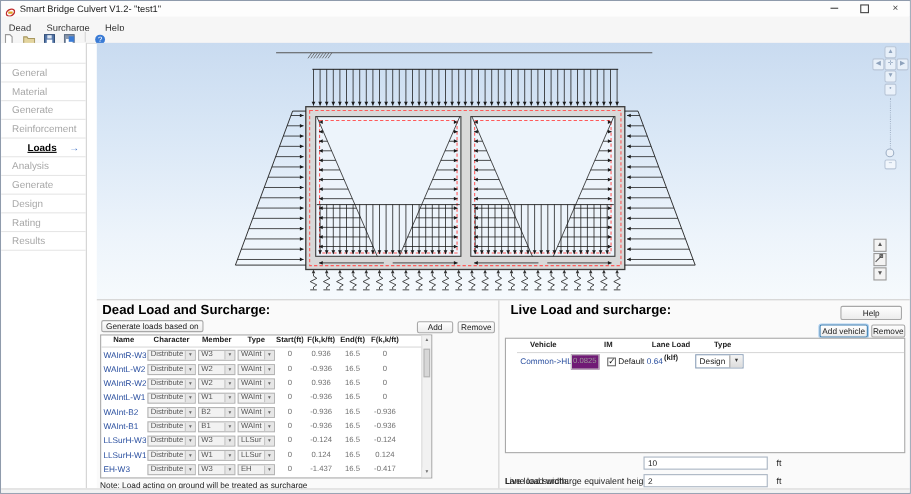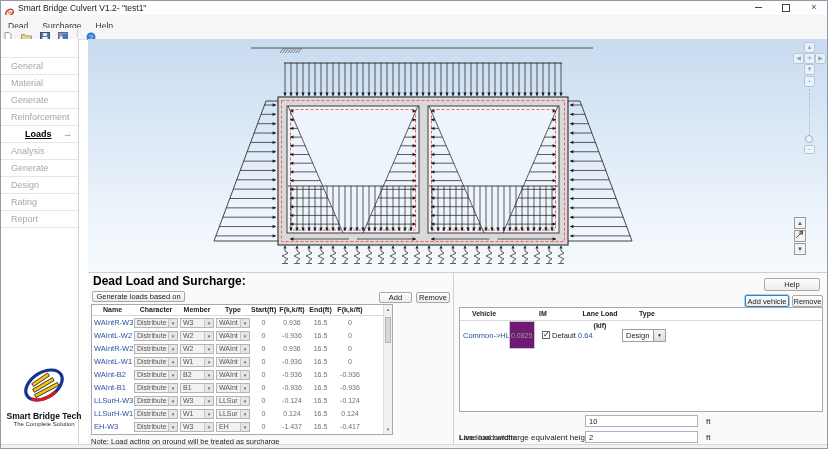--- a/index.html
+++ b/index.html
@@ -59,27 +59,27 @@
   .combo{height:10px;margin:0 1px;background:#f2f2f2;border:1px solid #b4b4b4;box-sizing:border-box;
          display:flex;align-items:center;justify-content:space-between;overflow:hidden;}
   .combo .cv{font-size:7px;color:#555;padding-left:2px;white-space:nowrap;}
   .combo .ca{width:8px;height:100%;background:#e6e6e6;border-left:1px solid #c6c6c6;color:#666;font-size:5px;line-height:9px;text-align:center;}
   .dl-scroll{position:absolute;right:0;top:0;width:9px;height:129px;background:#f1f1f1;border-left:1px solid #dcdcdc;box-sizing:border-box;}
   .dl-scroll .sa{position:absolute;left:0;width:8px;height:9px;font-size:5px;color:#707070;text-align:center;line-height:9px;background:#f1f1f1;}
   .dl-scroll .thumb{position:absolute;left:1px;top:12px;width:6px;height:26px;background:#d7d7d7;border:1px solid #b5b5b5;box-sizing:border-box;}
   .dl-note{position:absolute;left:3px;top:164px;font-size:7.5px;color:#222;}
   
   .live-panel{position:absolute;left:366px;top:0;width:375px;height:172px;}
-  .lv-table{position:absolute;left:5px;top:34px;width:364px;height:105px;background:#fff;border:1px solid #a9a9a9;box-sizing:border-box;overflow:hidden;}
+  .lv-table{position:absolute;left:5px;top:34px;width:364px;height:105px;background:#fff;border:1px solid #a9a9a9;box-sizing:border-box;overflow:hidden;padding-left:10px;}
   .lv-grid{display:grid;grid-template-columns:48px 30px 40px 44px 50px 1fr;}
   .lv-head{height:12px;border-bottom:1px solid #d9d9d9;}
   .lv-head span{font-size:7px;font-weight:bold;color:#222;text-align:center;line-height:12px;}
   .lv-row{height:15px;align-items:center;}
   .lv-vehicle{font-size:7.5px;color:#2b50a0;padding-left:3px;white-space:nowrap;}
-  .lv-im{height:28px;margin-left:1px;background:#701a75;border:1px solid #c6c6c6;box-sizing:border-box;
+  .lv-im{height:14px;margin-left:1px;background:#701a75;border:1px solid #c6c6c6;box-sizing:border-box;
          font-size:7px;color:#9a9a9a;font-family:"Liberation Sans",sans-serif;padding:0 1px;width:26px;}
   .chk-wrap{display:flex;align-items:center;padding-left:4px;}
   .chk{width:8px;height:8px;border:1px solid #6a6a6a;background:#fff;position:relative;box-sizing:border-box;}
   .chk .mark{position:absolute;left:0px;top:-2px;font-size:8px;color:#111;}
   .chk-lbl{font-size:7.5px;color:#222;margin-left:2px;}
   .lv-lane{font-size:7.5px;color:#2b50a0;}
   .sel{height:13px;width:44px;background:#fff;border:1px solid #8ca0b8;box-sizing:border-box;display:flex;align-items:center;justify-content:space-between;}
   .sel .cv{font-size:7.5px;color:#222;padding-left:3px;}
   .sel .ca{width:11px;height:100%;background:linear-gradient(#f4f4f4,#dcdcdc);border-left:1px solid #9a9a9a;color:#333;font-size:5px;line-height:11px;text-align:center;}
   .lv-field-label{position:absolute;font-size:8px;color:#222;}
@@ -140,37 +140,22 @@
   <div class="sb-items">
       <div class="sb-item"><span class="lbl">General</span></div>
       <div class="sb-item"><span class="lbl">Material</span></div>
       <div class="sb-item"><span class="lbl">Generate</span></div>
       <div class="sb-item"><span class="lbl">Reinforcement</span></div>
       <div class="sb-item active"><span class="lbl">Loads</span><span class="sb-arrow">→</span></div>
       <div class="sb-item"><span class="lbl">Analysis</span></div>
       <div class="sb-item"><span class="lbl">Generate</span></div>
       <div class="sb-item"><span class="lbl">Design</span></div>
       <div class="sb-item"><span class="lbl">Rating</span></div>
-      <div class="sb-item"><span class="lbl">Report</span></div>
+      <div class="sb-item"><span class="lbl">Results</span></div>
     </div>
-  <div class="logo-box">
-    <svg width="56" height="42">
-      <g transform="rotate(-32 28 21)">
-        <ellipse cx="28" cy="21" rx="20" ry="12.5" fill="none" stroke="#15338f" stroke-width="3.2"></ellipse>
-        <path d="M 10 26 A 20 12.5 0 0 0 34 33" fill="none" stroke="#cf1f1f" stroke-width="3.2"></path>
-        <g transform="rotate(4 28 21)">
-          <rect x="18" y="13" width="19" height="3.4" fill="#f4c211" stroke="#111" stroke-width="0.7" transform="rotate(-6 28 15)"></rect>
-          <rect x="16" y="19" width="23" height="3.4" fill="#f4c211" stroke="#111" stroke-width="0.7" transform="rotate(-3 28 21)"></rect>
-          <rect x="15" y="25" width="26" height="3.4" fill="#f4c211" stroke="#111" stroke-width="0.7"></rect>
-        </g>
-      </g>
-    </svg>
-    <div class="logo-line1">Smart Bridge Tech</div>
-    <div class="logo-line2">The Complete Solution</div>
-  </div>
 </div>
 
 <div class="canvas">
   <svg id="diagram-svg" width="741" height="233">
       <line x1="163" y1="9" x2="505" y2="9" stroke="#555" stroke-width="1"></line>
       <line x1="192" y1="14" x2="195.5" y2="9" stroke="#555" stroke-width="0.7"></line>
       <line x1="194.6" y1="14" x2="198.1" y2="9" stroke="#555" stroke-width="0.7"></line>
       <line x1="197.2" y1="14" x2="200.7" y2="9" stroke="#555" stroke-width="0.7"></line>
       <line x1="199.8" y1="14" x2="203.3" y2="9" stroke="#555" stroke-width="0.7"></line>
       <line x1="202.4" y1="14" x2="205.9" y2="9" stroke="#555" stroke-width="0.7"></line>
@@ -857,20 +842,21 @@
       <div class="dl-scroll">
         <div class="sa" style="top:0">▴</div>
         <div class="thumb"></div>
         <div class="sa" style="bottom:0">▾</div>
       </div>
     </div>
     <div class="dl-note">Note: Load acting on ground will be treated as surcharge</div>
   </div>
 
   <div class="live-panel">
+    <div class="panel-title" style="left:10px;top:1px">Live Load and surcharge:</div>
     <div class="btn" style="left:310px;top:5px;width:56px;height:13px;line-height:12px">Help</div>
     <div class="btn btn-focus" style="left:291px;top:22px;width:44px;height:12px;line-height:11px">Add vehicle</div>
     <div class="btn" style="left:338px;top:22px;width:31px;height:12px;line-height:11px">Remove</div>
 
     <div class="lv-table">
       <div class="lv-grid lv-head">
         <span>Vehicle</span>
         <span style="grid-column:2/4">IM</span>
         <span>Lane Load (klf)</span>
         <span>Type</span>

